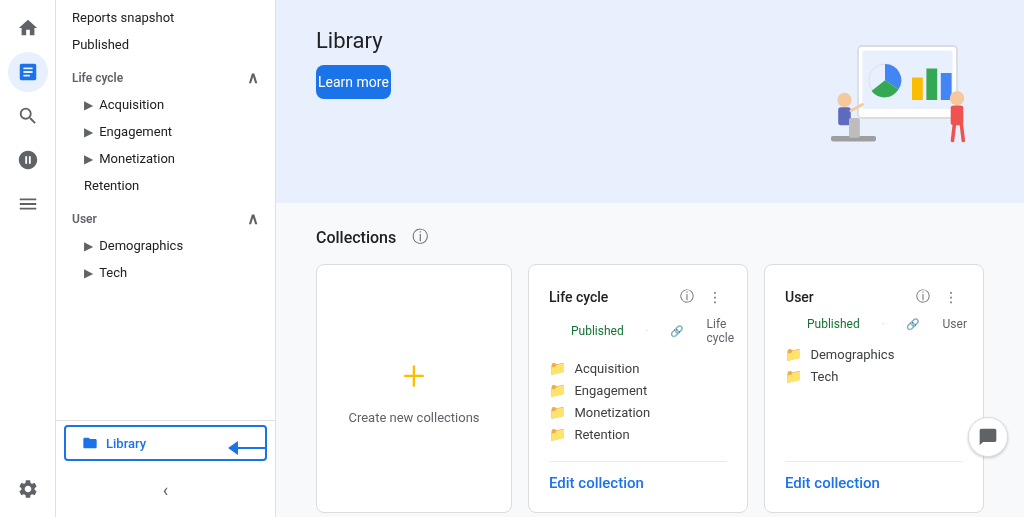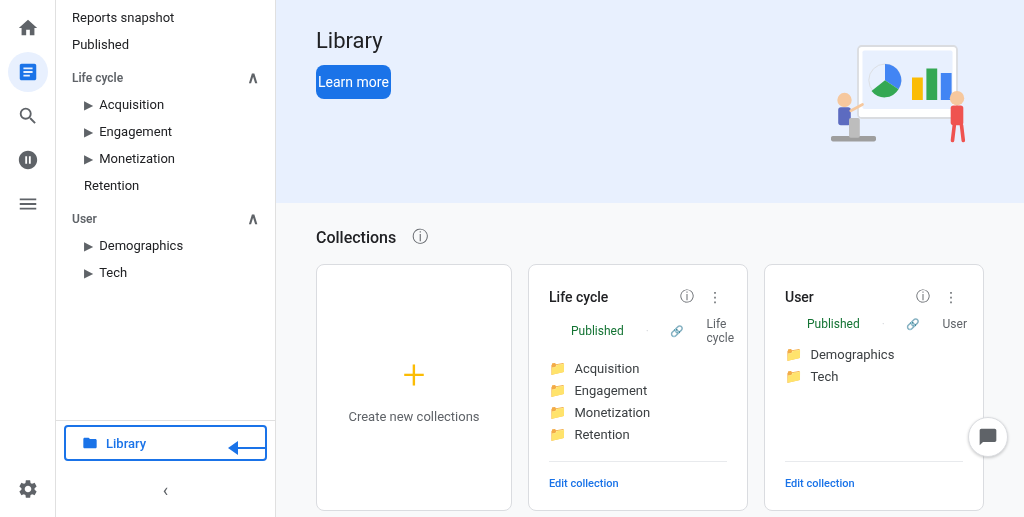--- a/index.html
+++ b/index.html
@@ -286,21 +286,21 @@
       color: #5f6368;
     }
 
     .card-footer {
       margin-top: 16px;
       padding-top: 12px;
       border-top: 1px solid #e8eaed;
     }
     .edit-link {
       color: #1a73e8;
-      font-size: 11px;
+      font-size: 15px;
       cursor: pointer;
       font-weight: 500;
     }
 
     
     .chat-float {
       position: fixed;
       right: 16px;
       bottom: 60px;
       width: 40px;

